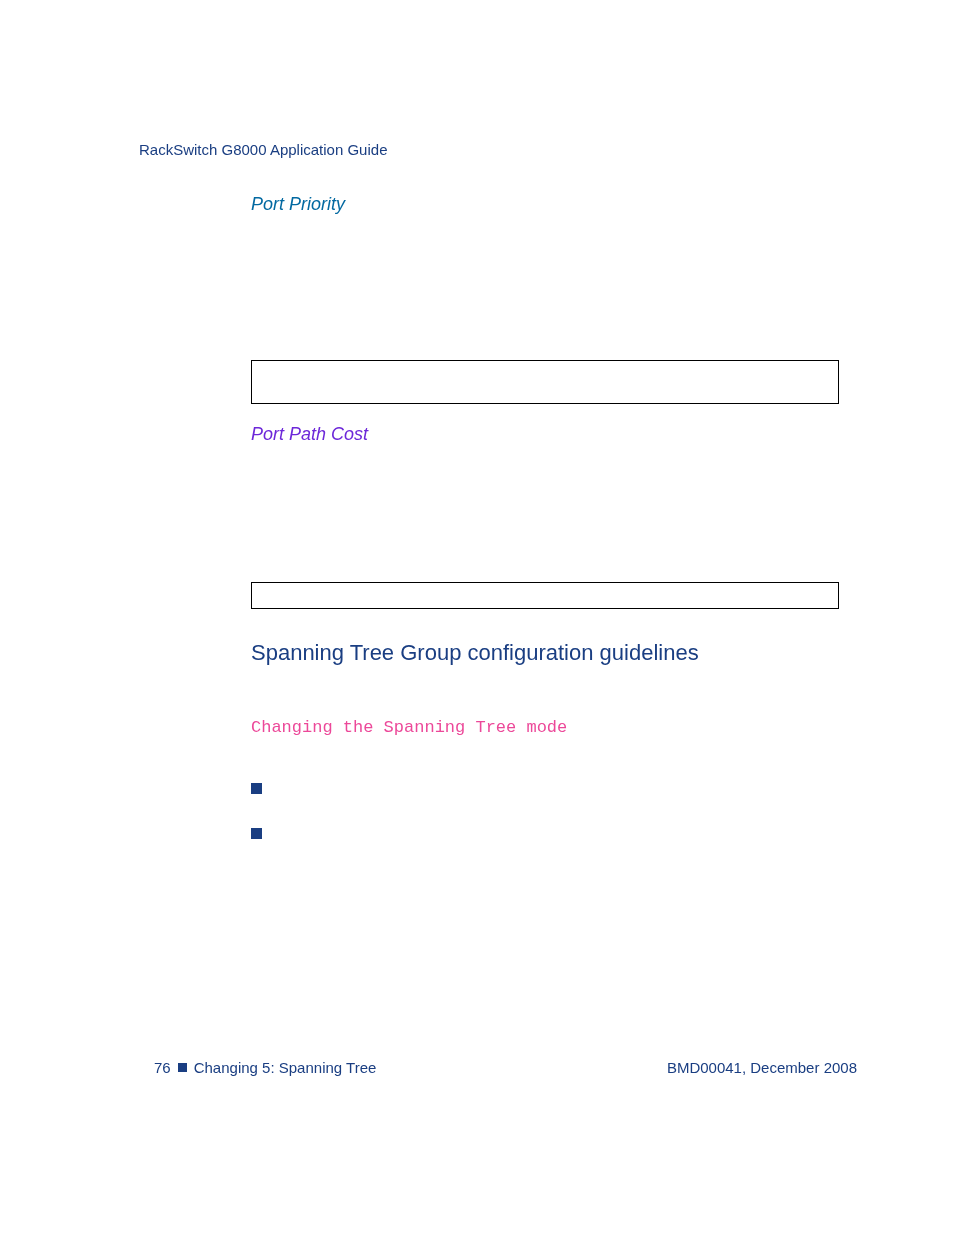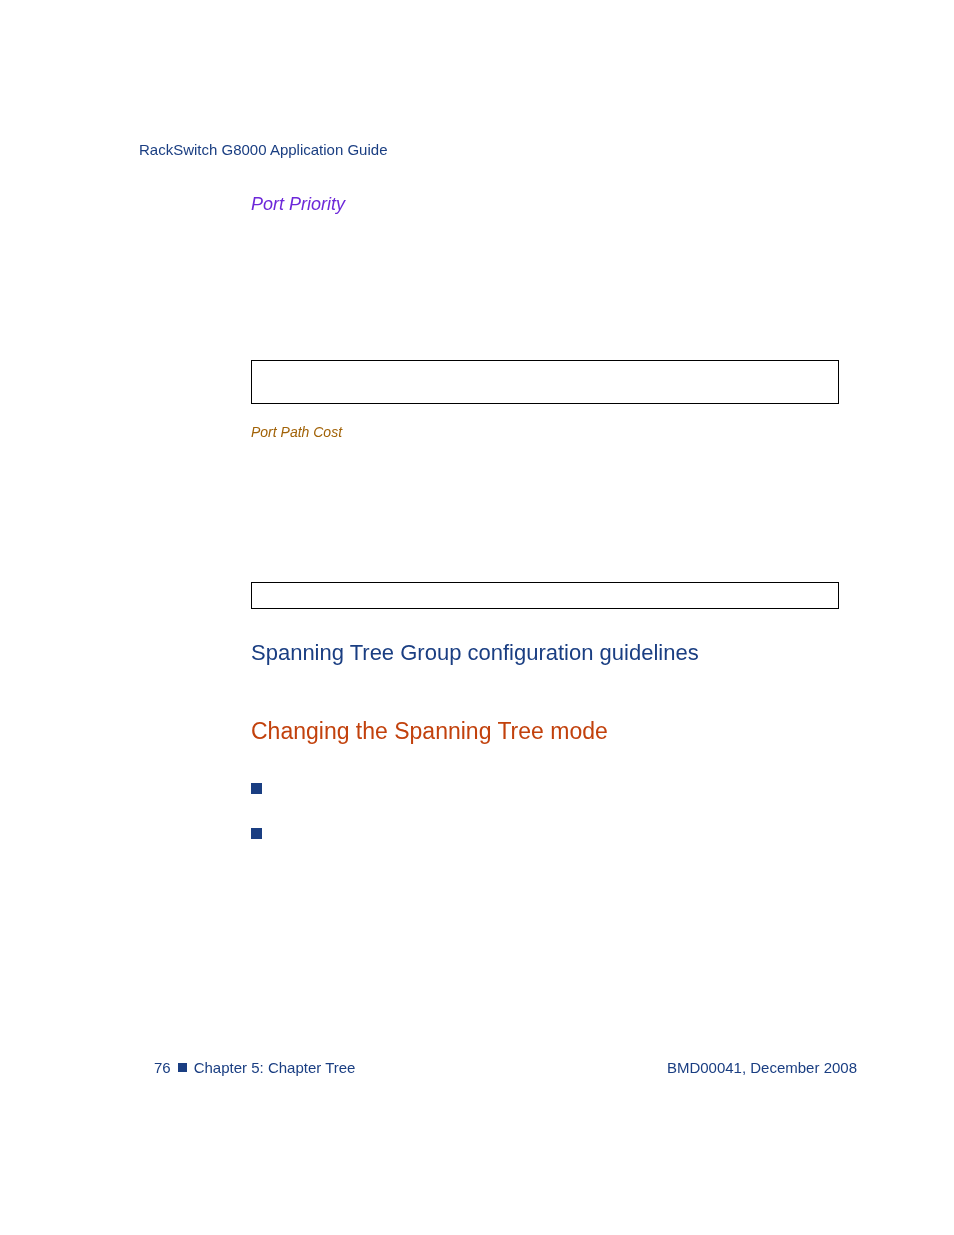--- a/index.html
+++ b/index.html
@@ -1,24 +1,24 @@
 <!DOCTYPE html>
 <html><head>
 <meta charset="utf-8">
 <style>
   * { box-sizing: border-box; margin: 0; padding: 0; }
   html, body { width: 954px; height: 1235px; background: #fff; font-family: "Myriad Pro", "Segoe UI", Arial, sans-serif; }
   .page { position: relative; width: 954px; height: 1017px; }
   .header { position: absolute; top: 141px; left: 139px; color: #1a3e82; font-size: 15px; }
-  .sect1 { position: absolute; top: 194px; left: 251px; color: #6d28d9; font-style: italic; font-size: 18px; }
+  .sect1 { position: absolute; top: 194px; left: 251px; color: #0369a1; font-style: italic; font-size: 18px; }
   .box1 { position: absolute; top: 360px; left: 251px; width: 588px; height: 44px; border: 1px solid #000; }
-  .sect2 { position: absolute; top: 424px; left: 251px; color: #a16207; font-style: italic; font-size: 14px; }
+  .sect2 { position: absolute; top: 424px; left: 251px; color: #6d28d9; font-style: italic; font-size: 18px; }
   .box2 { position: absolute; top: 582px; left: 251px; width: 588px; height: 27px; border: 1px solid #000; }
   .h2 { position: absolute; top: 640px; left: 251px; color: #1a3e82; font-weight: 400; font-size: 22px; }
-  .sub { position: absolute; top: 718px; left: 251px; color: #c2410c; font-size: 23px; }
+  .sub { position: absolute; top: 718px; left: 251px; color: #ec4899; font-size: 17px; font-family: Liberation Mono, monospace; }
   .bullet1 { position: absolute; top: 783px; left: 251px; width: 11px; height: 11px; background: #1a3e82; }
   .bullet2 { position: absolute; top: 828px; left: 251px; width: 11px; height: 11px; background: #1a3e82; }
   .footer { position: absolute; top: 1059px; left: 154px; width: 703px; color: #1a3e82; font-size: 15px; display: flex; align-items: center; justify-content: space-between; }
   .footer .left { display: flex; align-items: center; gap: 7px; }
   .sq { display: inline-block; width: 9px; height: 9px; background: #1a3e82; }
 </style>
 </head>
 <body>
 
 <div class="page">
@@ -36,17 +36,17 @@
 
   <div class="sub">Changing the Spanning Tree mode</div>
 
   <div class="bullet1"></div>
   <div class="bullet2"></div>
 
   <div class="footer">
     <span class="left">
       <span>76</span>
       <span class="sq"></span>
-      <span>Chapter 5:  Chapter Tree</span>
+      <span>Changing 5:  Spanning Tree</span>
     </span>
     <span>BMD00041, December 2008</span>
   </div>
 </div>
 
 </body></html>

